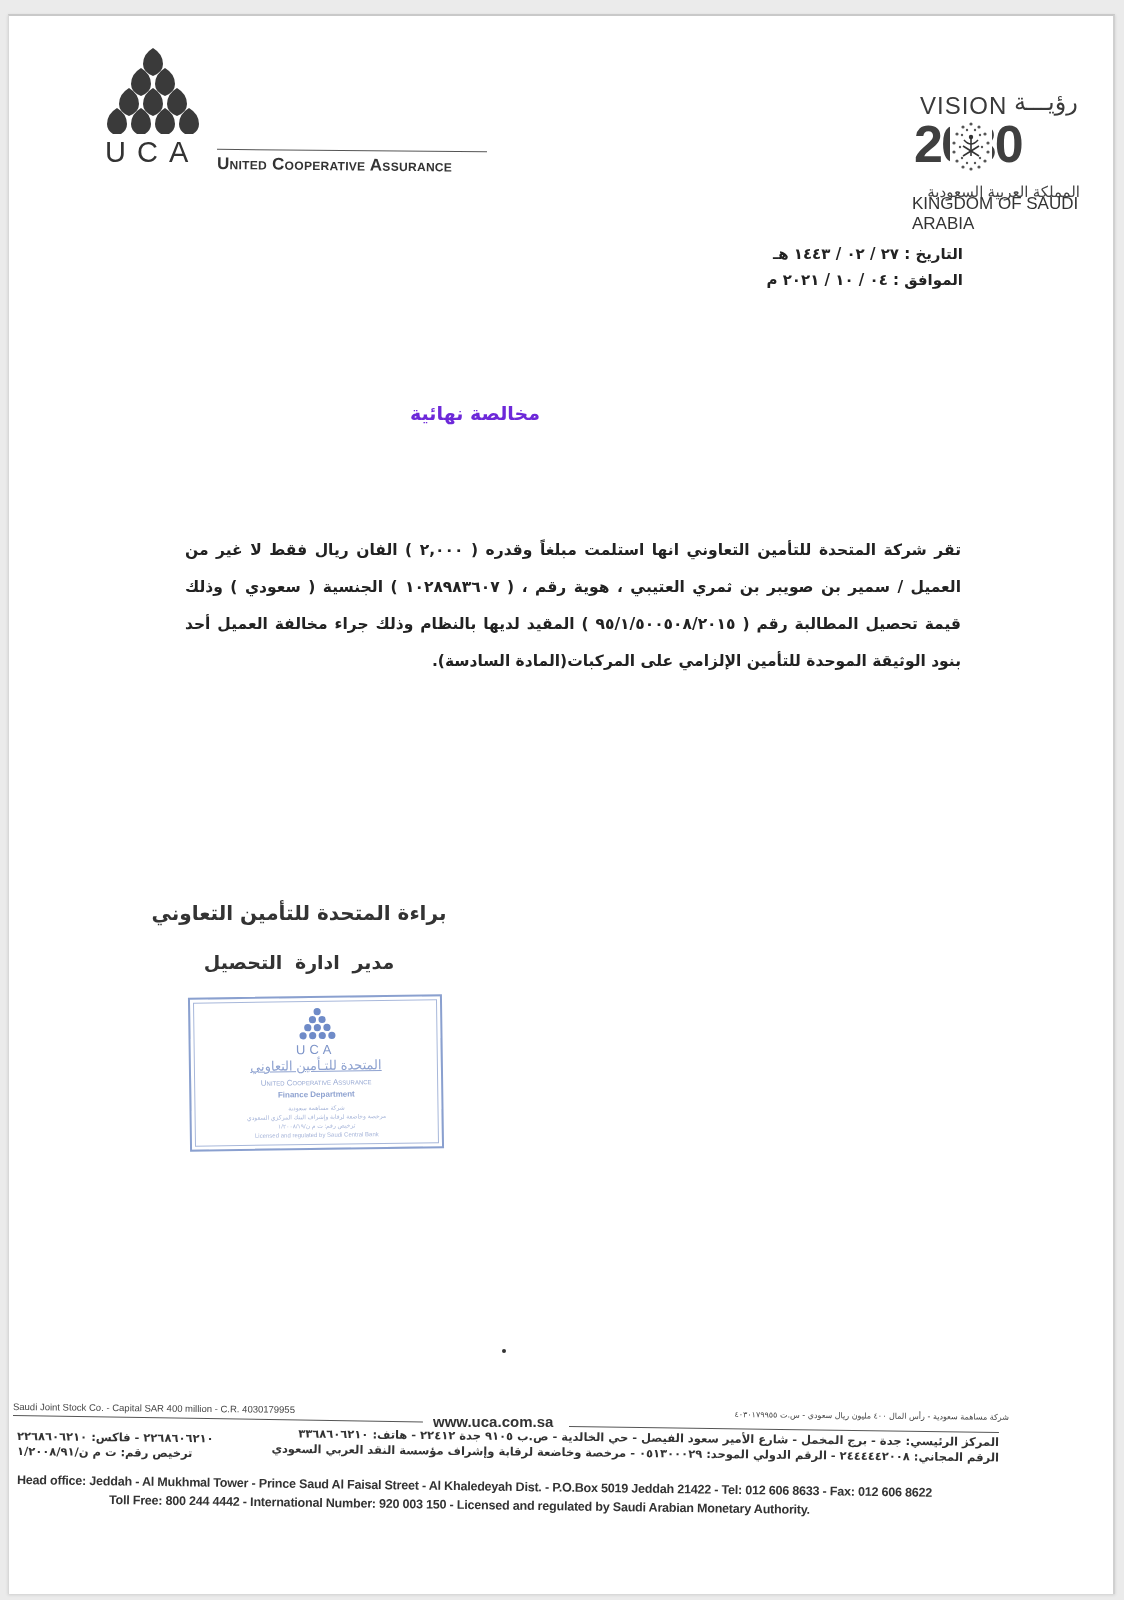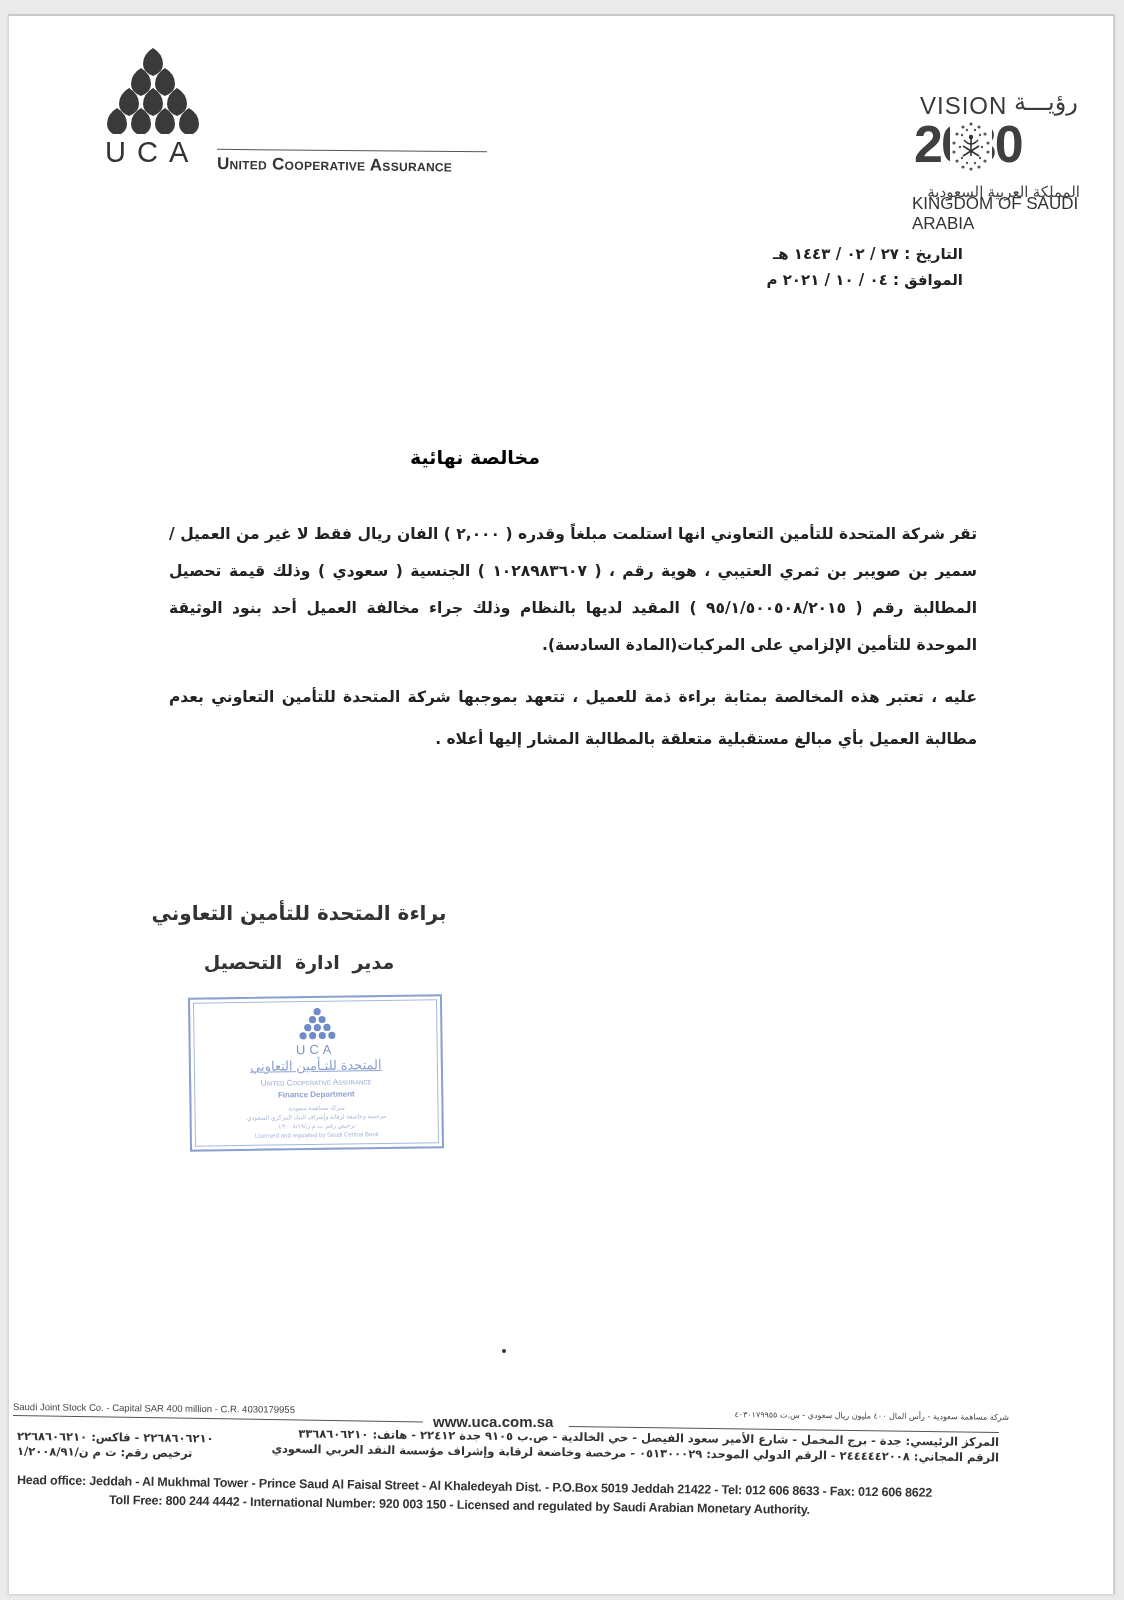--- a/index.html
+++ b/index.html
@@ -34,27 +34,27 @@
   .vision-emblem { left: 48px; top: 42px; width: 42px; height: 52px; }
   .vision-ksa-ar { left: 16px; top: 105px; font-size: 15px; color: #444; direction: rtl; width: 162px; text-align: right; }
   .vision-ksa-en { left: 10px; top: 116px; font-size: 17px; color: #333; }
 
   
   .date-line { right: 150px; font-size: 15px; font-weight: bold; color: #222; direction: rtl; font-family: "DejaVu Sans", sans-serif; }
   .date-1 { top: 213px; margin-top: 16px; }
   .date-2 { top: 255px; }
 
   
-  .doc-title { left: 0; width: 932px; top: 430px; text-align: center; font-size: 19px; font-weight: bold; color: #000000; direction: rtl; font-family: "DejaVu Sans", sans-serif; }
+  .doc-title { left: 0; width: 932px; top: 386px; text-align: center; font-size: 19px; font-weight: bold; color: #6d28d9; direction: rtl; font-family: "DejaVu Sans", sans-serif; }
 
   
   .body-block { left: 160px; width: 808px; direction: rtl; text-align: justify; text-align-last: right; color: #222; font-weight: bold; font-family: "DejaVu Sans", sans-serif; font-size: 15.5px; }
   .p1 { top: 500px; line-height: 37px; }
   .p2 { top: 660px; line-height: 42px; }
-  .body-block p { margin: 0; }
+  .body-block p { margin: 16px; }
 
   
   .sig-company { left: 140px; top: 885px; width: 300px; text-align: center; direction: rtl; font-size: 20px; font-weight: bold; color: #333; font-family: "DejaVu Sans", sans-serif; }
   .sig-title { left: 140px; top: 935px; width: 300px; text-align: center; direction: rtl; font-size: 19px; font-weight: bold; color: #333; font-family: "DejaVu Sans", sans-serif; word-spacing: 6px; }
 
   
   .stamp { left: 180px; top: 980px; width: 250px; height: 150px; border: 2px solid #8aa0cf; transform: rotate(-0.8deg); box-shadow: inset 0 0 0 3px #fff, inset 0 0 0 4px #a7b7da; }
   .stamp-logo { left: 107px; top: 8px; width: 40px; height: 36px; }
   .stamp-uca { left: 0; width: 250px; top: 44px; text-align: center; font-size: 13px; color: #7e95c9; letter-spacing: 4px; }
   .stamp-ar { left: 0; width: 250px; top: 60px; text-align: center; font-size: 13px; color: #8ea2d0; direction: rtl; text-decoration: underline; }
@@ -154,23 +154,20 @@
   </div>
 
   <div class="abs date-line date-1">التاريخ : ٢٧ / ٠٢ / ١٤٤٣ هـ</div>
   <div class="abs date-line date-2">الموافق : ٠٤ / ١٠ / ٢٠٢١ م</div>
 
   <div class="abs doc-title">مخالصة نهائية</div>
 
   <div class="abs body-block p1">
     <p>تقر شركة المتحدة للتأمين التعاوني انها استلمت مبلغاً وقدره ( ٢,٠٠٠ ) الفان ريال فقط لا غير من العميل / سمير بن صويبر بن ثمري العتيبي ، هوية رقم ، ( ١٠٢٨٩٨٣٦٠٧ ) الجنسية ( سعودي ) وذلك قيمة تحصيل المطالبة رقم ( ٩٥/١/٥٠٠٥٠٨/٢٠١٥ ) المقيد لديها بالنظام وذلك جراء مخالفة العميل أحد بنود الوثيقة الموحدة للتأمين الإلزامي على المركبات(المادة السادسة).</p>
   </div>
-  <div class="abs body-block p2">
-    <p>عليه ، تعتبر هذه المخالصة بمثابة براءة ذمة للعميل ، تتعهد بموجبها شركة المتحدة للتأمين التعاوني بعدم مطالبة العميل بأي مبالغ مستقبلية متعلقة بالمطالبة المشار إليها أعلاه .</p>
-  </div>
 
   <div class="abs sig-company">براءة المتحدة للتأمين التعاوني</div>
   <div class="abs sig-title">مدير ادارة التحصيل</div>
 
   <div class="abs stamp">
     <svg class="abs stamp-logo" viewBox="0 0 92 90">
       <g fill="#6f8bc8">
         <circle cx="46" cy="14" r="9"></circle>
         <circle cx="34" cy="34" r="9"></circle>
           <circle cx="58" cy="34" r="9"></circle>

